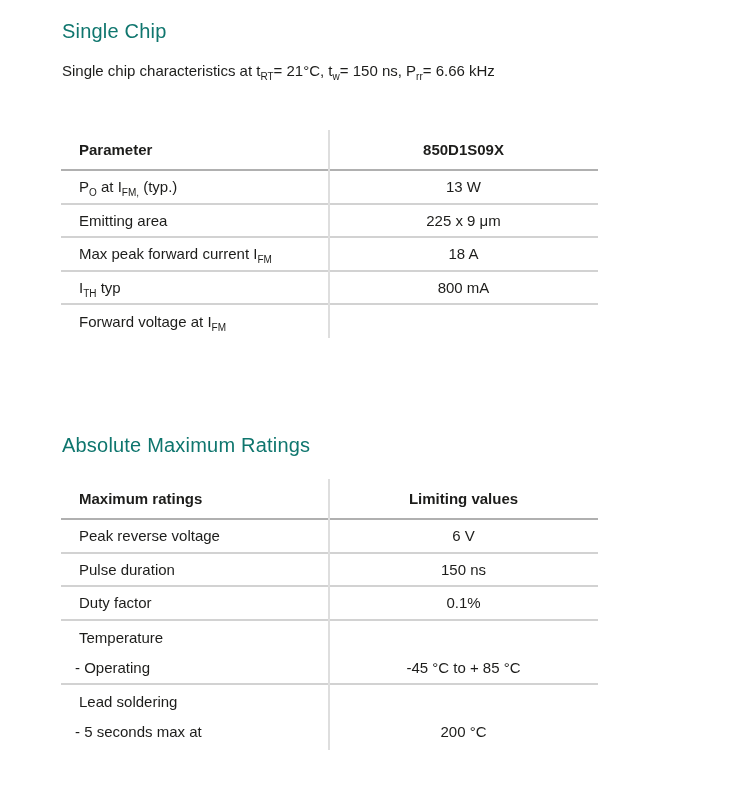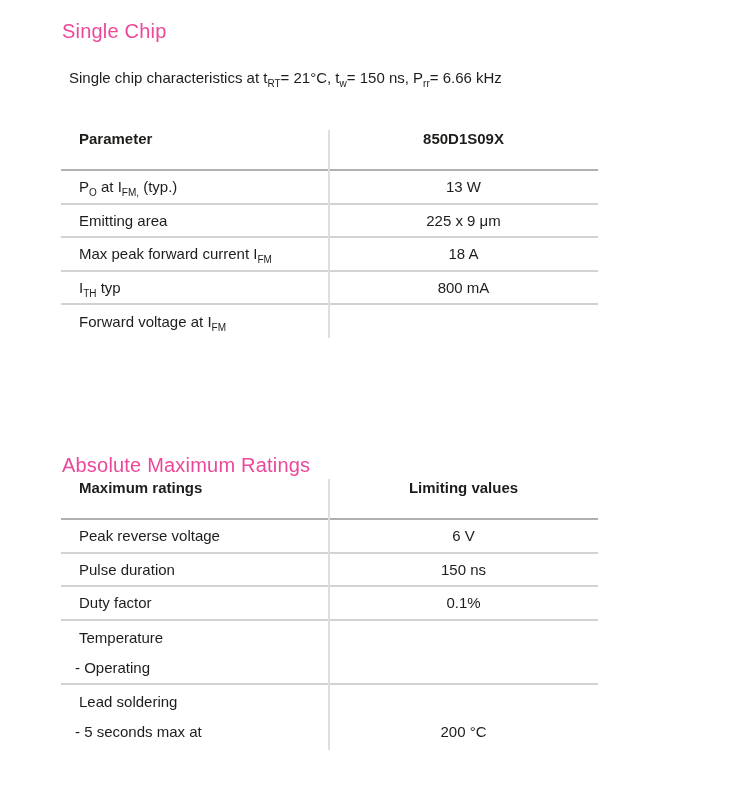--- a/index.html
+++ b/index.html
@@ -10,29 +10,29 @@
     font-family:"Liberation Sans", sans-serif;
     color:#1d1d1b;
     overflow:hidden;
   }
   .gold-heading {
     position:absolute;
     left:62px;
     margin:0;
     font-size:20px;
     font-weight:normal;
-    color:#ec4899;
+    color:#0f766e;
     letter-spacing:0.2px;
   }
   .h1-pos { top:20px; }
-  .h2-pos { top:454px; }
+  .h2-pos { top:434px; }
   .subtitle {
     position:absolute;
     left:62px; top:62px;
-    margin:7px;
+    margin:0;
     font-size:15px;
     color:#1d1d1b;
   }
   sub { font-size:10px; line-height:0; }
 
   .dtable {
     position:absolute;
     left:61px;
     width:537px;
     font-size:15px;
@@ -40,21 +40,21 @@
   .t1 { top:130px; }
   .t2 { top:479px; }
   .vdiv {
     position:absolute;
     left:267px; top:0; bottom:0;
     width:2px;
     background:#dedede;
   }
   .thead {
     display:flex;
-    align-items:flex-start;
+    align-items:center;
     height:39px;
     border-bottom:2px solid #b0b0b0;
     font-weight:bold;
   }
   .row {
     display:flex;
     align-items:center;
     height:31.5px;
     border-bottom:2px solid #d2d2d2;
   }
@@ -145,20 +145,21 @@
     <div class="row">
       <div class="cp">Duty factor</div>
       <div class="cv">0.1%</div>
     </div>
 
     <div class="group">
       <div class="gtitle">Temperature</div>
       <div class="ggap"></div>
       <div class="gline">
         <div class="glabel">- Operating</div>
+        <div class="cv">-45 °C to + 85 °C</div>
       </div>
     </div>
 
     <div class="group last">
       <div class="gtitle">Lead soldering</div>
       <div class="ggap"></div>
       <div class="gline">
         <div class="glabel">- 5 seconds max at</div>
         <div class="cv">200 °C</div>
       </div>

